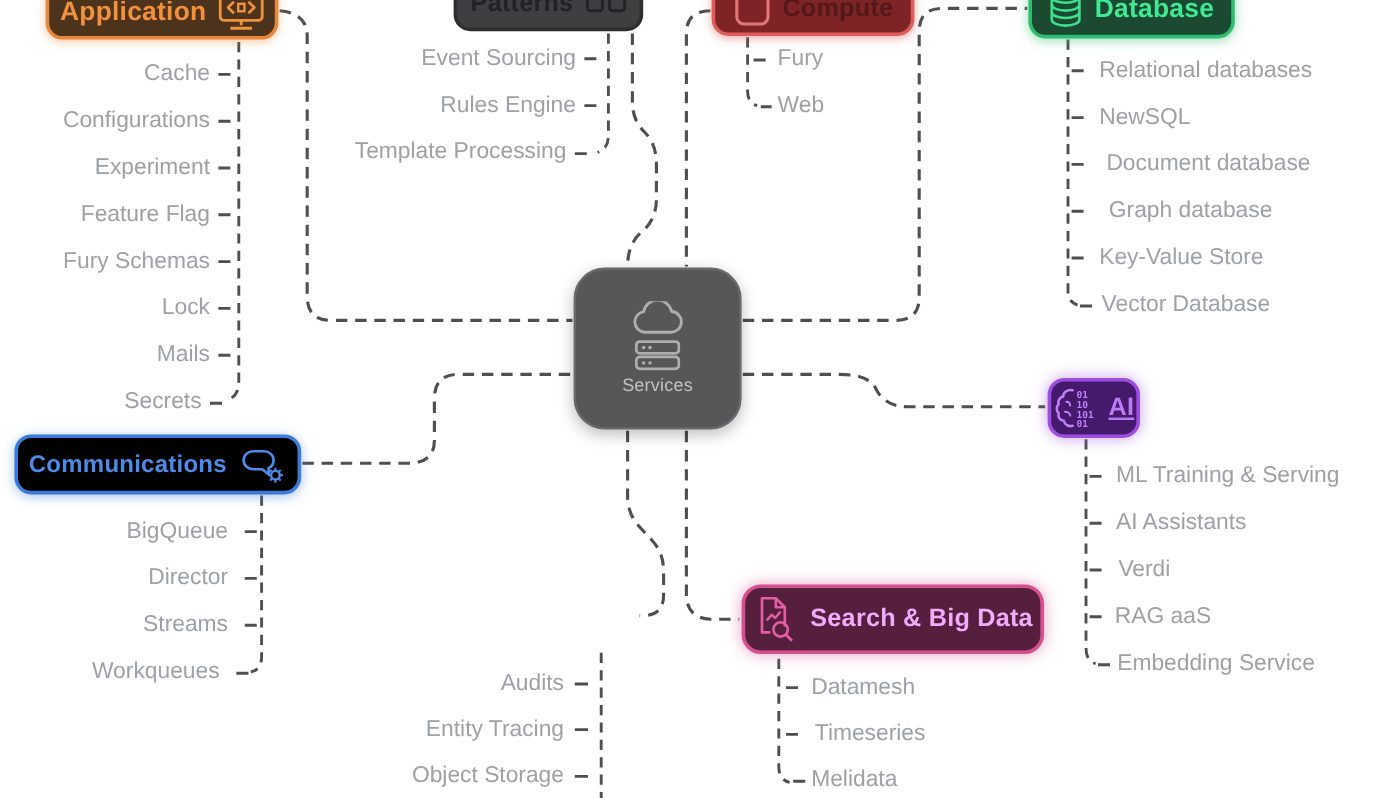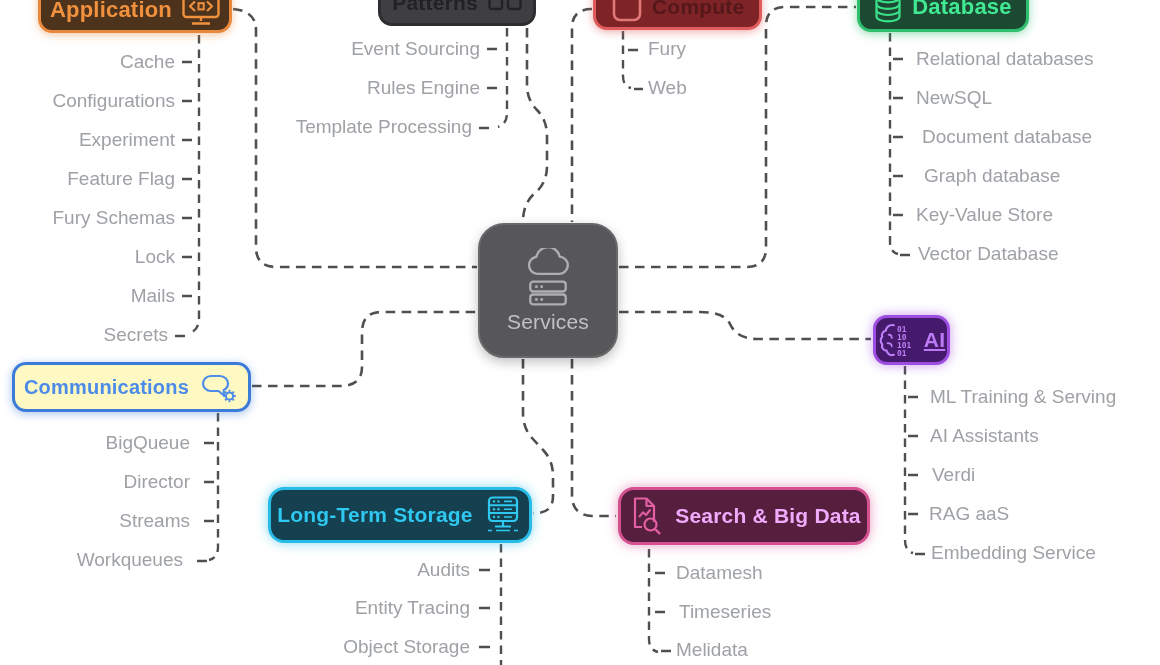--- a/index.html
+++ b/index.html
@@ -7,34 +7,34 @@
          font-family:"Liberation Sans", sans-serif;}
   .wires{position:absolute;left:0;top:0;pointer-events:none;}
   .node{position:absolute;display:flex;align-items:center;justify-content:center;gap:10px;
         border-radius:14px;box-sizing:border-box;white-space:nowrap;}
   .node .lbl{font-weight:700;letter-spacing:.2px;}
   .item{position:absolute;height:24px;line-height:24px;font-size:19px;color:#9EA1A5;white-space:nowrap;}
   .item.r{text-align:right;}
   
   .n-services{left:478px;top:223px;width:140px;height:135px;background:#57575A;border:2px solid #69696C;
               border-radius:26px;flex-direction:column;gap:4px;box-shadow:0 4px 12px rgba(0,0,0,.25);}
-  .n-services .lbl{color:#C1C1C3;font-size:21px;font-weight:400;}
+  .n-services .lbl{color:#C1C1C3;font-size:15px;font-weight:400;}
   
   .n-application{left:38px;top:-14px;width:194px;height:47px;background:#4E331C;border:3px solid #E8883C;
                  box-shadow:0 2px 8px rgba(232,136,60,.45);}
   .n-application .lbl{color:#F0913E;font-size:22px;}
   .n-patterns{left:378px;top:-20px;width:158px;height:46px;background:#3F3F42;border:3px solid #2E2E31;}
   .n-patterns .lbl{color:#222226;font-size:21px;}
   .n-compute{left:593px;top:-16px;width:169px;height:46px;background:#7E2326;border:3px solid #E05C5C;
              box-shadow:0 2px 8px rgba(224,92,92,.5);justify-content:flex-start;padding-left:16px;box-sizing:border-box;}
   .n-compute .lbl{color:#55181A;font-size:21px;}
   .n-database{left:857px;top:-18px;width:172px;height:50px;background:#1B4931;border:3px solid #2FBE6E;
               box-shadow:0 2px 10px rgba(47,190,110,.5);}
   .n-database .lbl{color:#40E992;font-size:22px;}
-  .n-communications{left:12px;top:362px;width:239px;height:50px;background:#fef9c3;border:3px solid #3D7BD9;
+  .n-communications{left:12px;top:362px;width:239px;height:50px;background:#000000;border:3px solid #3D7BD9;
               box-shadow:0 2px 10px rgba(61,123,217,.45);}
   .n-communications .lbl{color:#4D8BE8;font-size:20px;}
   .n-longterm{left:268px;top:487px;width:264px;height:56px;background:#15404F;border:3.5px solid #27BCE8;
               border-radius:16px;box-shadow:0 0 12px rgba(39,188,232,.55);}
   .n-longterm .lbl{color:#2FC8F0;font-size:21px;}
   .n-search{left:618px;top:487px;width:252px;height:58px;background:#571F3E;border:3.5px solid #D4508F;
             border-radius:16px;box-shadow:0 0 12px rgba(212,80,143,.55);}
   .n-search .lbl{color:#f0abfc;font-size:21px;}
   .n-ai{left:873px;top:315px;width:77px;height:50px;background:#45196B;border:3px solid #9D4EE0;
         box-shadow:0 0 12px rgba(157,78,224,.55);}
@@ -131,36 +131,20 @@
 
   <div class="node n-communications">
     <span class="lbl">Communications</span>
     <svg class="ic" width="40" height="34" viewBox="0 0 40 34">
       <path d="M12 21 C7.5 21 4 17.6 4 13.5 C4 9.4 7.5 6 12 6 H21 C25.5 6 29 9.4 29 13.5 C29 16.4 27.3 18.9 24.7 20.1 L25 25.5 L19.5 21 Z" fill="none" stroke="#4D8BE8" stroke-width="2.2" stroke-linejoin="round"></path>
       <circle cx="30.5" cy="26" r="3.6" fill="none" stroke="#4D8BE8" stroke-width="2"></circle>
       <path d="M30.5 19.8 V21.8 M30.5 30.2 V32.2 M24.3 26 H26.3 M34.7 26 H36.7 M26.1 21.6 L27.5 23 M33.5 29 L34.9 30.4 M26.1 30.4 L27.5 29 M33.5 23 L34.9 21.6" stroke="#4D8BE8" stroke-width="1.8" fill="none"></path>
     </svg>
   </div>
 
-  <div class="node n-longterm">
-    <span class="lbl">Long-Term Storage</span>
-    <svg class="ic" width="40" height="38" viewBox="0 0 40 38">
-      <rect x="6" y="1.5" width="28" height="23.5" rx="3.5" fill="none" stroke="#2FC8F0" stroke-width="2.2"></rect>
-      <path d="M6 9.3 H34 M6 17.1 H34" stroke="#2FC8F0" stroke-width="2"></path>
-      <circle cx="11" cy="5.4" r="1.2" fill="#2FC8F0"></circle>
-        <circle cx="15.5" cy="5.4" r="1.2" fill="#2FC8F0"></circle>
-      <circle cx="11" cy="13.2" r="1.2" fill="#2FC8F0"></circle>
-        <circle cx="15.5" cy="13.2" r="1.2" fill="#2FC8F0"></circle>
-      <circle cx="11" cy="21" r="1.2" fill="#2FC8F0"></circle>
-        <circle cx="15.5" cy="21" r="1.2" fill="#2FC8F0"></circle>
-      <path d="M21 5.4 H29 M21 13.2 H29 M21 21 H29" stroke="#2FC8F0" stroke-width="1.6"></path>
-      <path d="M20 25 V30.5 M12 30.5 H28" stroke="#2FC8F0" stroke-width="2.2"></path>
-      <path d="M5 34.5 h4 M13 34.5 h14 M31 34.5 h4" stroke="#2FC8F0" stroke-width="1.6"></path>
-    </svg>
-  </div>
 
   <div class="node n-search">
     <svg class="ic" width="38" height="40" viewBox="0 0 38 40">
       <path d="M27 26 V10 L19.5 2.5 H8 V31 H15" fill="none" stroke="#E35FA3" stroke-width="2.2" stroke-linejoin="round"></path>
       <path d="M19.5 2.5 V10 H27" fill="none" stroke="#E35FA3" stroke-width="2.2" stroke-linejoin="round"></path>
       <path d="M12 21 L16 16.3 L19 19 L23.5 13.5" fill="none" stroke="#E35FA3" stroke-width="2" stroke-linejoin="round"></path>
       <circle cx="23.5" cy="28.5" r="6" fill="none" stroke="#E35FA3" stroke-width="2.2"></circle>
       <path d="M28 33 L33 38" stroke="#E35FA3" stroke-width="2.4"></path>
     </svg>
     <span class="lbl">Search &amp; Big Data</span>

